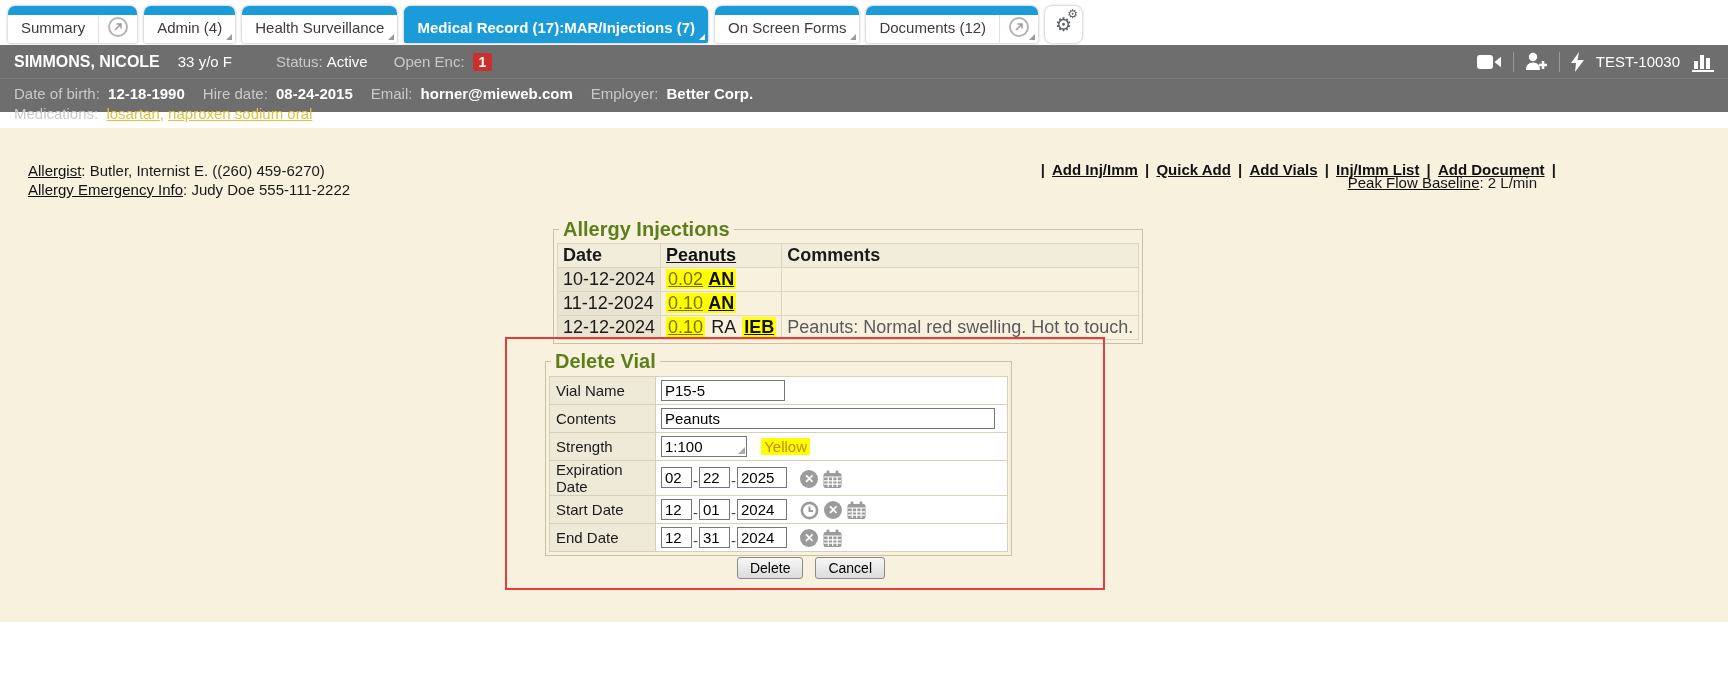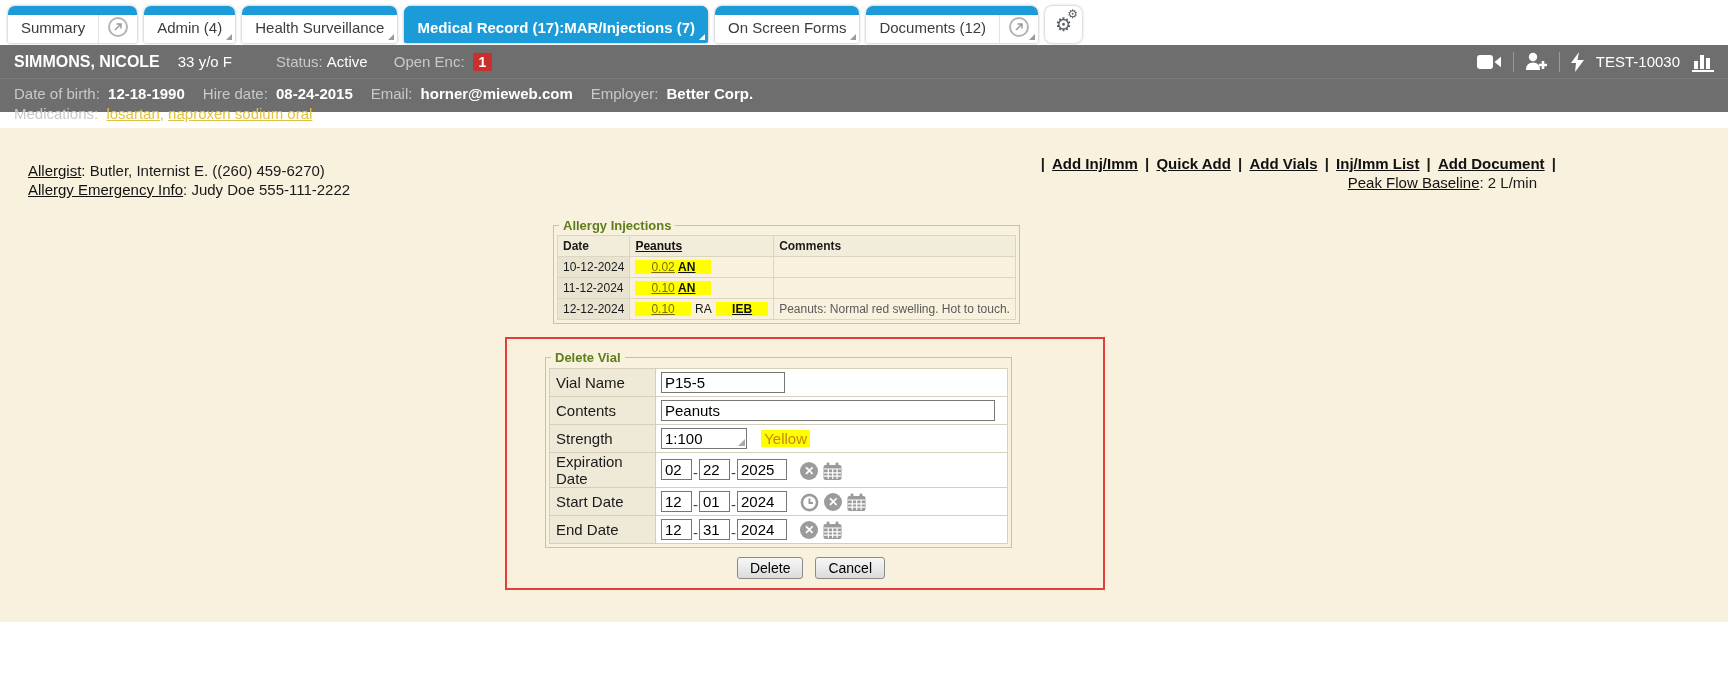--- a/index.html
+++ b/index.html
@@ -44,36 +44,36 @@
   .dpair .plabel { margin-right:4px; }
   .dval { color:#fff; font-weight:bold; }
   .gold-link { color:#DFC23F; text-decoration:underline; cursor:pointer; }
   .gold-plain { color:#DFC23F; }
 
   
   .content { position:absolute; top:128px; left:0; width:100%; height:494px; background:#F8F1DE;
              font-size:15px; color:#1a1a1a; }
   .allergist-block { position:absolute; left:28px; top:33px; line-height:19px; }
   .ulink { text-decoration:underline; color:#111; cursor:pointer; }
-  .links-row { position:absolute; top:27px; right:172px; font-weight:bold; white-space:nowrap; }
+  .links-row { position:absolute; top:33px; right:172px; font-weight:bold; white-space:nowrap; }
   .links-row .ulink { margin:0 3px; }
   .peakflow { position:absolute; top:46px; right:191px; }
 
   fieldset { border:1px solid #C8C1A6; padding:2px 3px 3px; }
-  legend { color:#5E7D1B; font-weight:bold; font-size:13px; padding:0 4px; margin-left:2px; }
+  legend { color:#5E7D1B; font-weight:bold; font-size:20px; padding:0 4px; margin-left:2px; }
 
   .fs-inj { position:absolute; left:553px; top:90px; width:457px; }
-  .inj-table { width:100%; border-collapse:collapse; font-size:12px; }
+  .inj-table { width:100%; border-collapse:collapse; font-size:18px; }
   .inj-table th, .inj-table td { border:1px solid #DCD6C1; padding:1px 5px; text-align:left;
              height:21px; white-space:nowrap; }
   .inj-table th { font-weight:bold; background:#F2ECDA; }
   .col-date { width:80px; }
   .col-pea  { width:108px; }
   .td-date { background:#E9E3D2; }
-  .yl { background:#FFFF00; padding:0 16px; }
+  .yl { background:#FFFF00; padding:0 2px; }
   .dose-link { color:#7C6F00; text-decoration:underline; cursor:pointer; }
   .code-link { color:#111; text-decoration:underline; font-weight:bold; cursor:pointer; }
   .site-txt { margin:0 1px; }
   .site-txt:empty, .code-empty:empty { display:none; }
   .comment { color:#5a5a5a; }
 
   
   .redbox { position:absolute; left:505px; top:209px; width:600px; height:253px;
             border:2px solid #E23E3B; }
   .fs-del { position:absolute; left:38px; top:11px; width:467px; }

